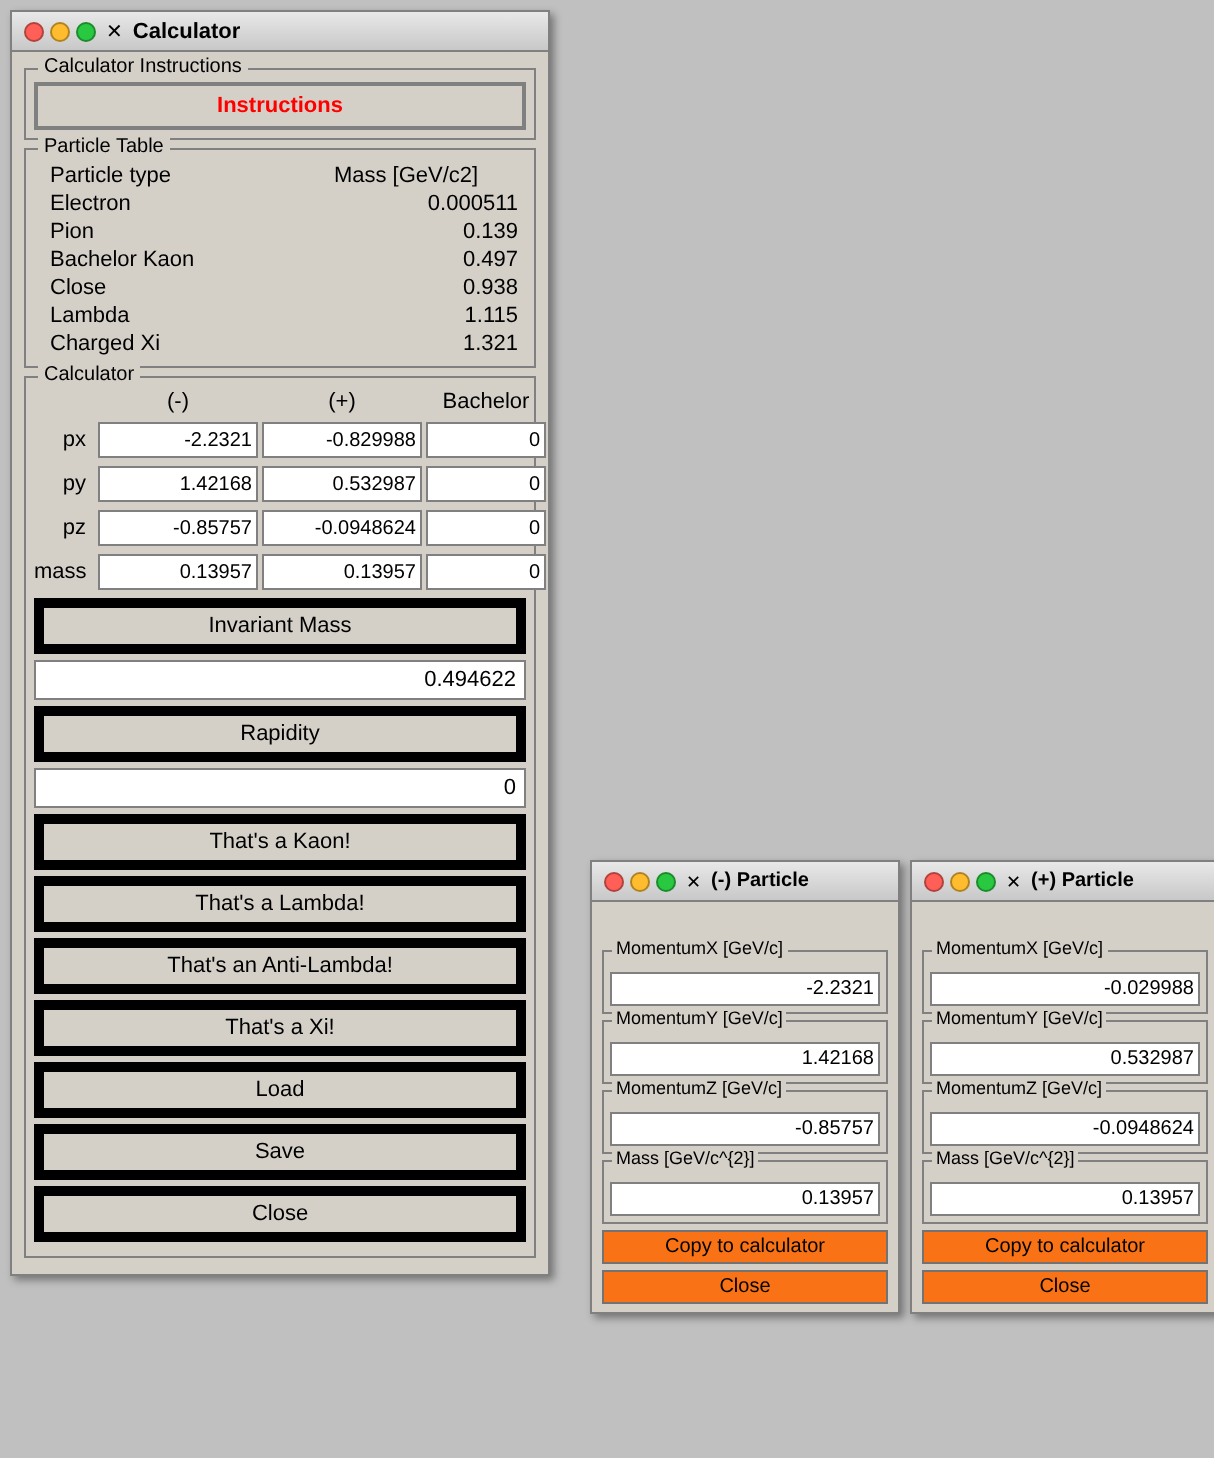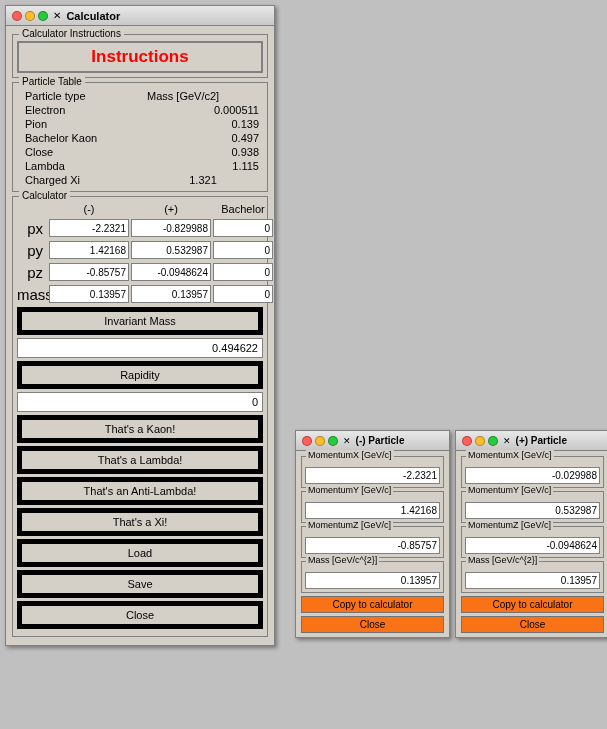--- a/index.html
+++ b/index.html
@@ -71,21 +71,21 @@
       font-size: 10px;
       color: #000;
     }
 
     
     .instructions-btn {
       width: 100%;
       background: #d4d0c8;
       border: 2px solid #808080;
       color: red;
-      font-size: 17px;
+      font-size: 11px;
       font-weight: bold;
       padding: 4px;
       cursor: pointer;
       text-align: center;
     }
 
     
     .particle-table {
       width: 100%;
       border-collapse: collapse;
@@ -111,21 +111,21 @@
       grid-template-columns: 30px 80px 80px 60px;
       gap: 2px;
       align-items: center;
       margin-bottom: 4px;
     }
     .calc-grid .header {
       text-align: center;
       font-size: 11px;
     }
     .calc-grid .row-label {
-      font-size: 15px;
+      font-size: 11px;
       text-align: right;
       padding-right: 4px;
     }
     .calc-input {
       width: 100%;
       border: 1px solid #808080;
       background: white;
       font-size: 10px;
       padding: 1px 2px;
       text-align: right;
@@ -204,20 +204,21 @@
       border: 1px solid #737373;
       padding: 2px 4px;
       font-size: 10px;
       cursor: pointer;
       text-align: center;
       display: block;
     }
 
     .popup-body {
       padding: 2px;
+      margin-top: 19px;
     }
   </style>
 </head>
 <body>
 
 <div class="main-window">
   <div class="window-titlebar">
     <div class="traffic-lights">
       <div class="tl tl-red"></div>
       <div class="tl tl-yellow"></div>
@@ -233,21 +234,21 @@
       <span class="group-label">Calculator Instructions</span>
       <button class="instructions-btn">Instructions</button>
     </div>
 
     <div class="group-box">
       <span class="group-label">Particle Table</span>
       <table class="particle-table">
         <thead>
           <tr>
             <th style="padding-left:8px;">Particle type</th>
-            <th style="text-align:left;">Mass [GeV/c2]</th>
+            <th style="text-align:center;">Mass [GeV/c2]</th>
           </tr>
         </thead>
         <tbody id="particle-tbody">
         <tr>
               <td style="padding-left:8px;">Electron</td>
               <td style="text-align:right;">0.000511</td>
             </tr>
             <tr>
               <td style="padding-left:8px;">Pion</td>
               <td style="text-align:right;">0.139</td>
@@ -259,21 +260,21 @@
             <tr>
               <td style="padding-left:8px;">Close</td>
               <td style="text-align:right;">0.938</td>
             </tr>
             <tr>
               <td style="padding-left:8px;">Lambda</td>
               <td style="text-align:right;margin-top:44px;">1.115</td>
             </tr>
             <tr>
               <td style="padding-left:8px;">Charged Xi</td>
-              <td style="text-align:center;">1.321</td>
+              <td style="text-align:right;">1.321</td>
             </tr>
           </tbody>
       </table>
     </div>
 
     <div class="group-box">
       <span class="group-label">Calculator</span>
       
       
       <div class="calc-grid">

